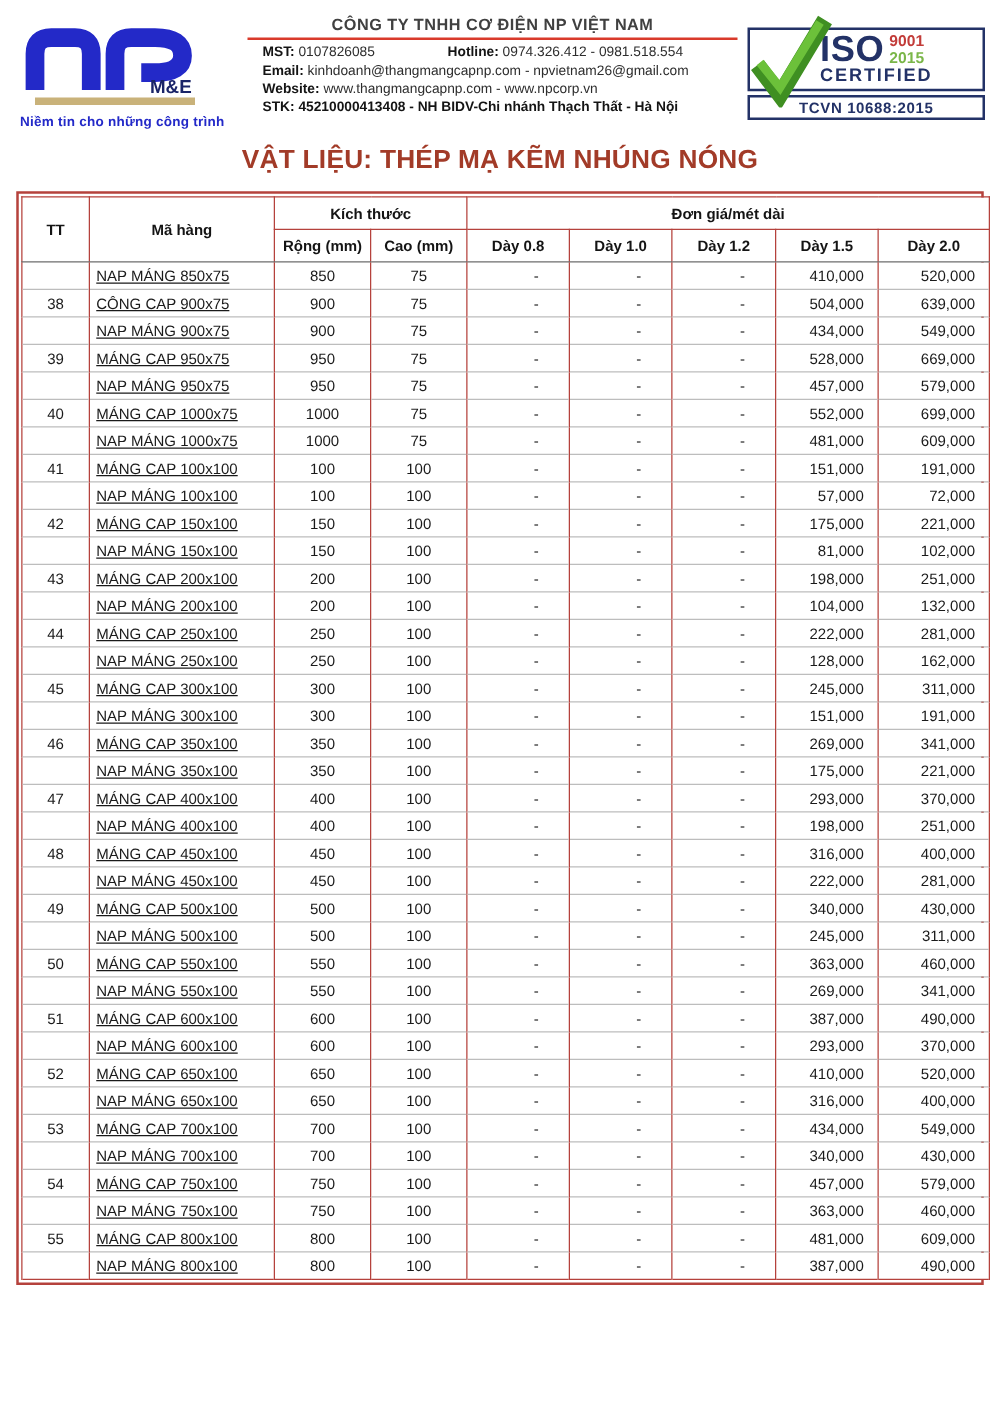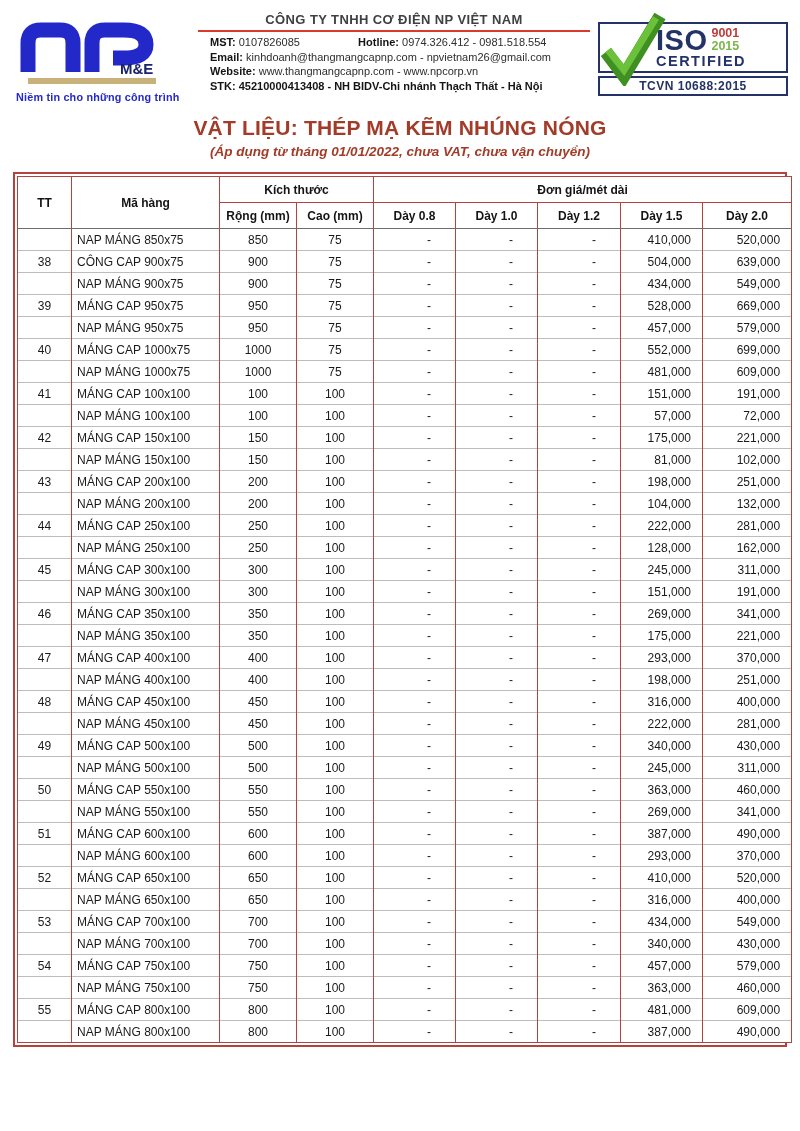--- a/index.html
+++ b/index.html
@@ -60,21 +60,21 @@
   thead tr.h1 th.rowspan2 { border-bottom: 1.5px solid #6d6d6d; }
   thead tr.h2 th { border-bottom: 1.5px solid #6d6d6d; margin-left: 16px; }
   td {
     font-size: 12px; height: 22px; color: #1a1a1a; background: #fff;
     border-left: 1px solid #b5423c; border-right: 1px solid #b5423c;
     border-top: 1px solid #bdbdbd; padding: 0;
     overflow: hidden; white-space: nowrap;
   }
   tbody tr:first-child td { border-top: none; }
   .c-tt    { text-align: center; }
-  .c-code  { text-align: left; padding-left: 5px; }
+  .c-code  { text-align: left; padding-left: 5px; text-decoration: underline; }
   .c-num   { text-align: center; }
   .c-dash  { text-align: right; padding-right: 24px; }
   .c-price { text-align: right; padding-right: 11px; }
 </style>
 </head>
 <body>
 
 <div class="header">
 
   <div class="logo-block">
@@ -126,21 +126,20 @@
         </span>
       </div>
       <div class="iso-certified">CERTIFIED</div>
     </div>
     <div class="iso-tcvn">TCVN 10688:2015</div>
   </div>
 </div>
 
 <div class="title-block">
   <div class="title-2">VẬT LIỆU: THÉP MẠ KẼM NHÚNG NÓNG</div>
-  <div class="title-3">(Áp dụng từ tháng 01/01/2022, chưa VAT, chưa vận chuyển)</div>
 </div>
 
 <div class="table-wrap">
   <table>
     <colgroup>
       <col style="width:54px">
         <col style="width:148px">
         <col style="width:77px">
         <col style="width:77px">
       <col style="width:82px">

